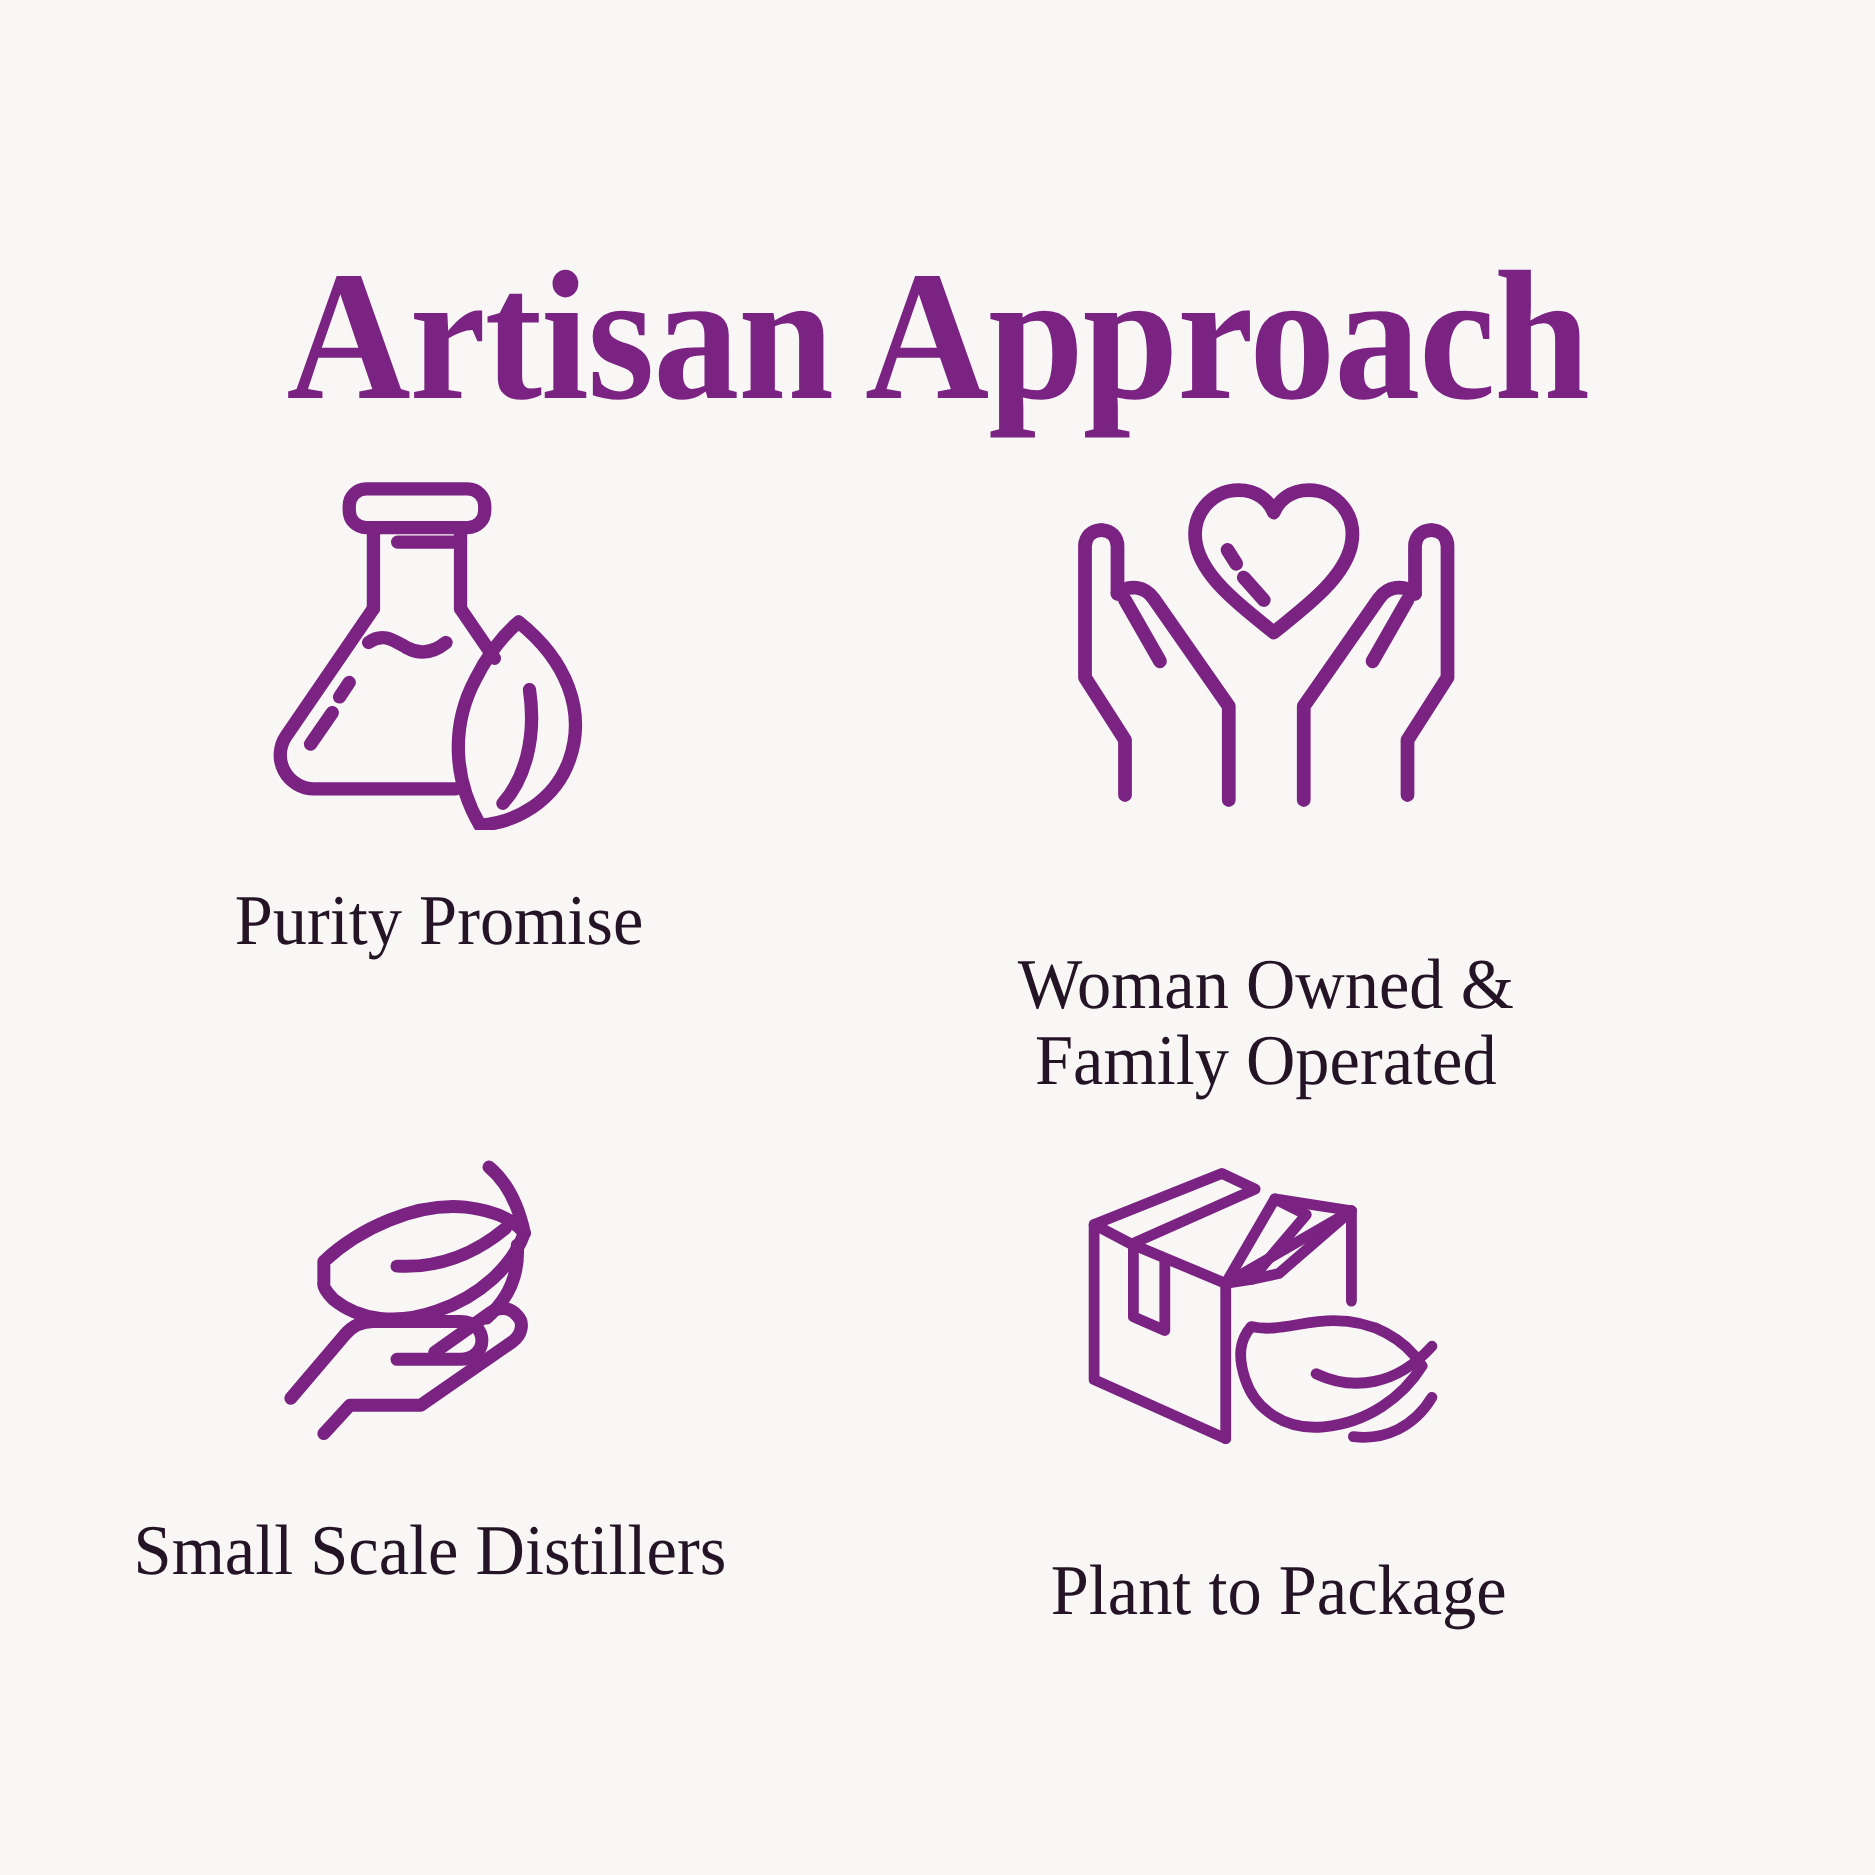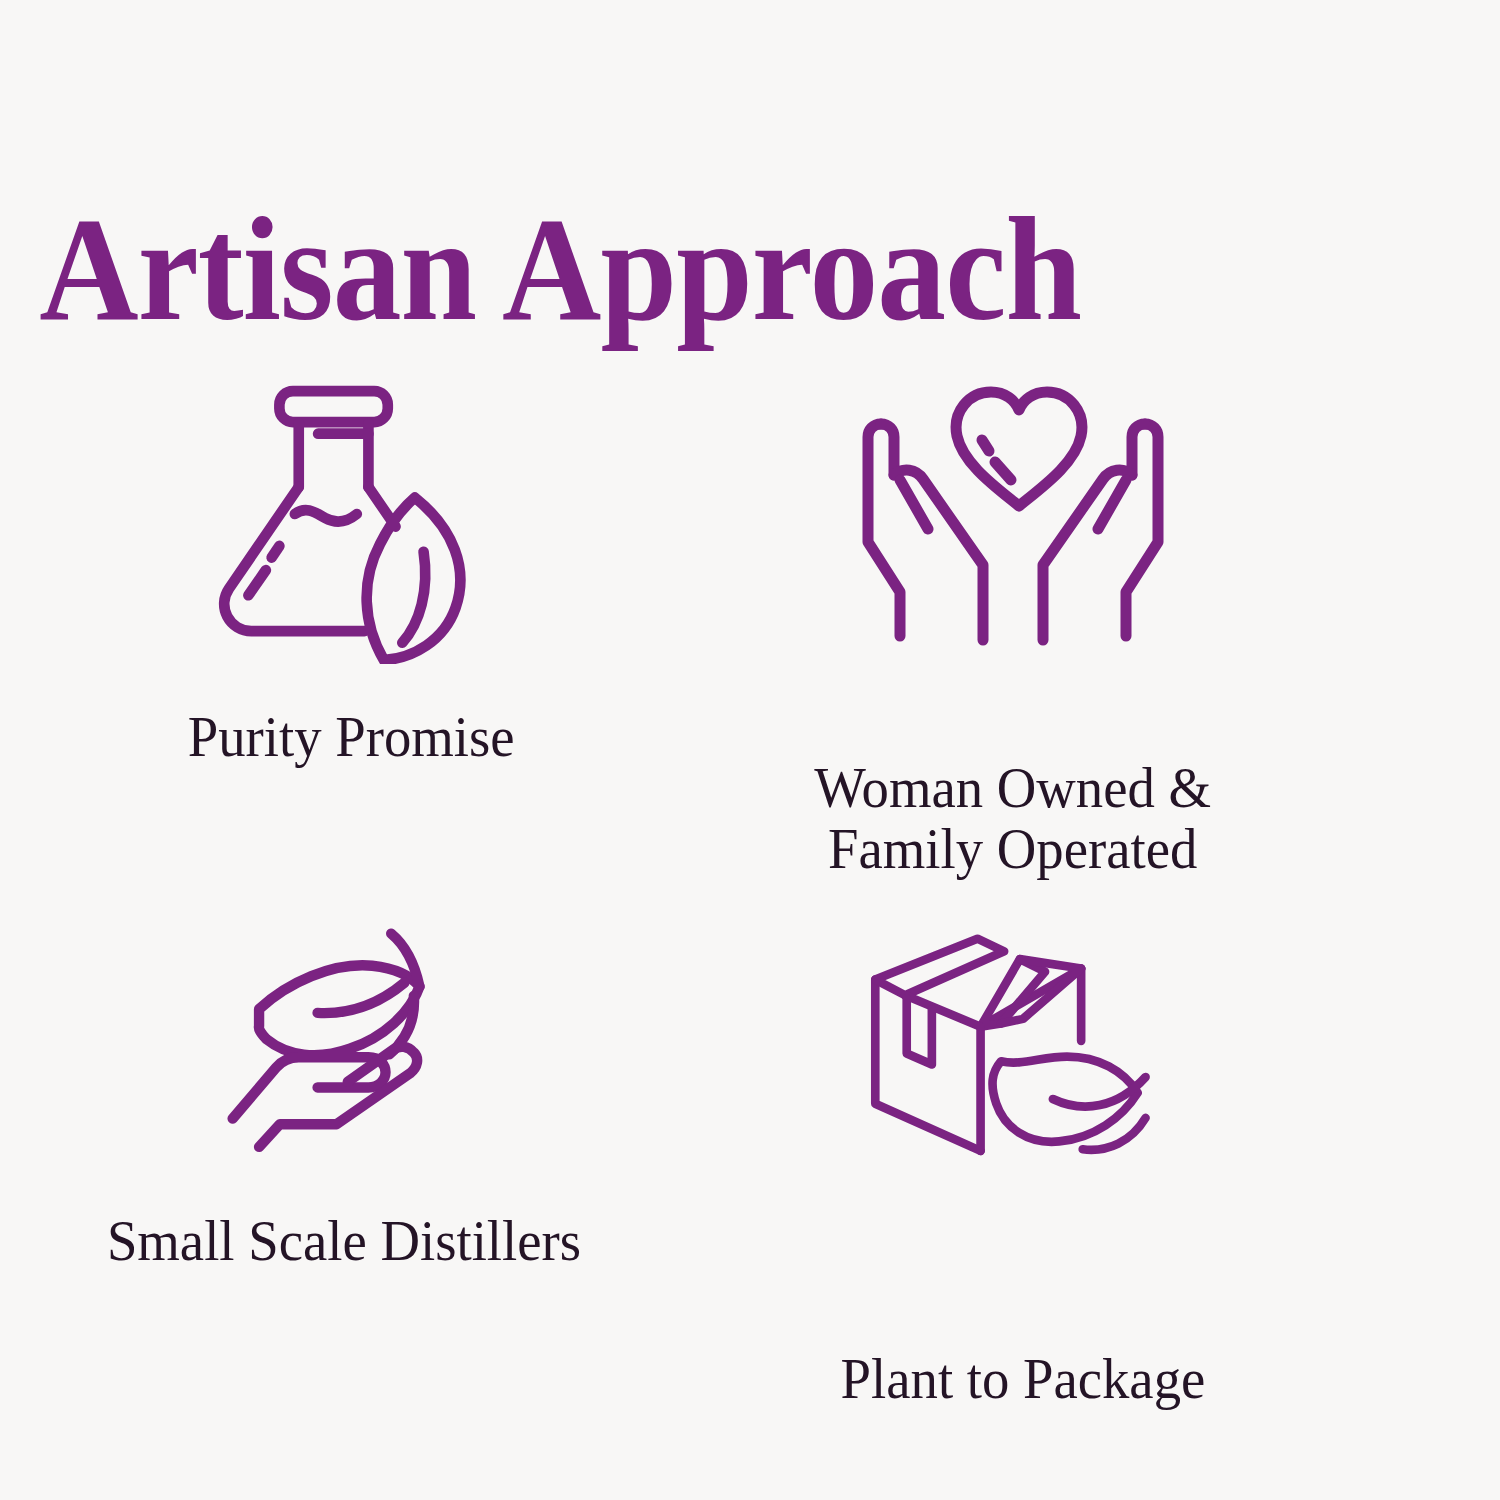--- a/index.html
+++ b/index.html
@@ -20,20 +20,21 @@
     background: #F8F7F6;
     box-sizing: border-box;
   }
 
   
   .title-wrap {
     position: absolute;
     top: 96px;
     left: 0;
     width: 1500px;
+    text-align: center;
   }
   .title {
     display: inline-block;
     color: #7B2382;
     font-family: "Liberation Serif", "DejaVu Serif", serif;
     font-weight: 700;
     font-size: 148px;
     line-height: 1.0;
     letter-spacing: -1px;
     transform: scaleX(0.93);
@@ -59,21 +60,21 @@
     display: flex;
     flex-direction: column;
     align-items: center;
     justify-content: flex-start;
     padding-top: 14px;
     box-sizing: border-box;
   }
   .cell-0 { padding-left: 40px; }
   .cell-1 { padding-left: 40px; justify-content: space-between; }
   .cell-2 { padding-left: 26px; }
-  .cell-3 { padding-left: 60px; justify-content: space-between; }
+  .cell-3 { padding-left: 60px; }
 
   .icon-box {
     width: 300px;
     height: 300px;
     display: flex;
     align-items: center;
     justify-content: center;
   }
   .icon-box svg {
     width: 100%;

